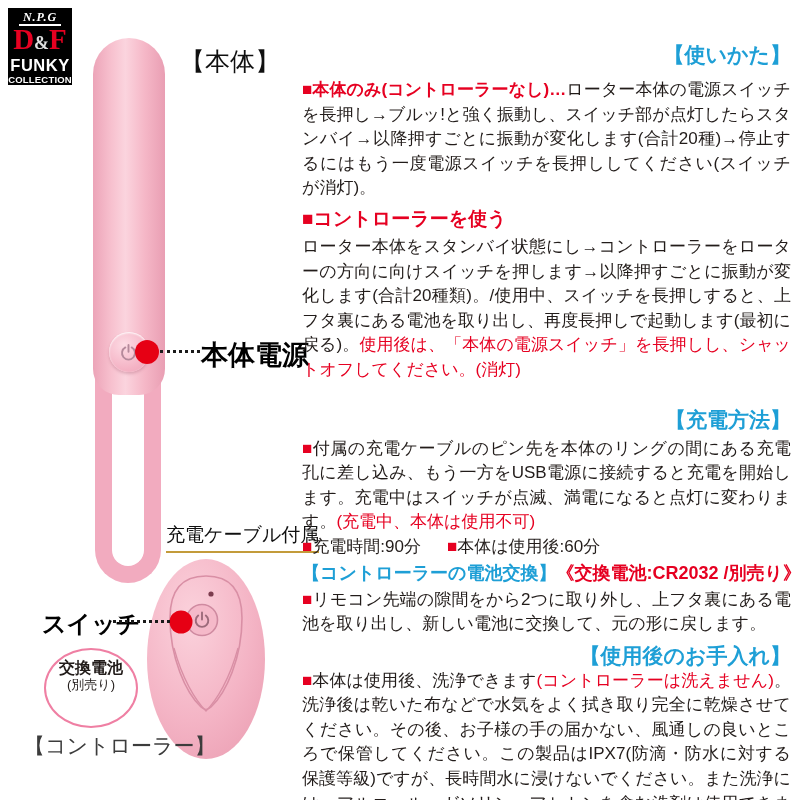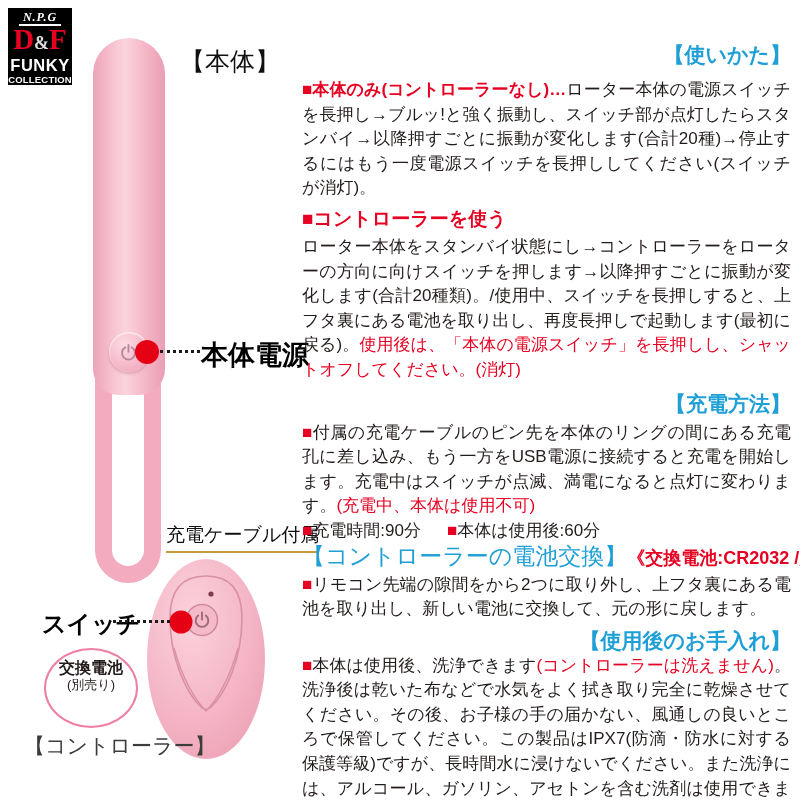--- a/index.html
+++ b/index.html
@@ -53,22 +53,22 @@
   .label-controller{left:24px;top:732px;font-size:21px;color:#3c3c3c;white-space:nowrap;}
 
   
   .content{left:302px;top:42px;width:489px;}
   .h-blue{color:#1e9fd6;font-size:21px;font-weight:bold;line-height:26px;margin:0;text-align:right;}
   .h-red{color:#e60021;font-size:19px;font-weight:bold;line-height:24px;margin:0;}
   .body-p{font-size:17px;line-height:24.6px;margin:0;text-align:justify;color:#221c1a;}
   .red{color:#e60021;}
   .red-b{color:#e60021;font-weight:bold;}
   .mt10{margin-top:10px;} .mt6{margin-top:6px;} .mt4{margin-top:4px;}
-  .mt8{margin-top:8px;} .mt2{margin-top:2px;} .mt0{margin-top:0;}
-  .h-battery .h-blue-part{color:#1e9fd6;font-size:23px;font-weight:normal;}
+  .mt8{margin-top:24px;} .mt2{margin-top:2px;} .mt0{margin-top:0;}
+  .h-battery .h-blue-part{color:#1e9fd6;font-size:18px;font-weight:bold;}
   .h-battery .h-red-part{color:#e60021;font-size:18px;font-weight:bold;}
   .h-battery{line-height:25px;margin:0;white-space:nowrap;}
   .gap-left{margin-left:26px;}
 </style>
 </head>
 <body>
 
 <div class="abs logo">
   <div class="logo-npg">N.P.G</div>
   <div class="logo-rule"></div>

